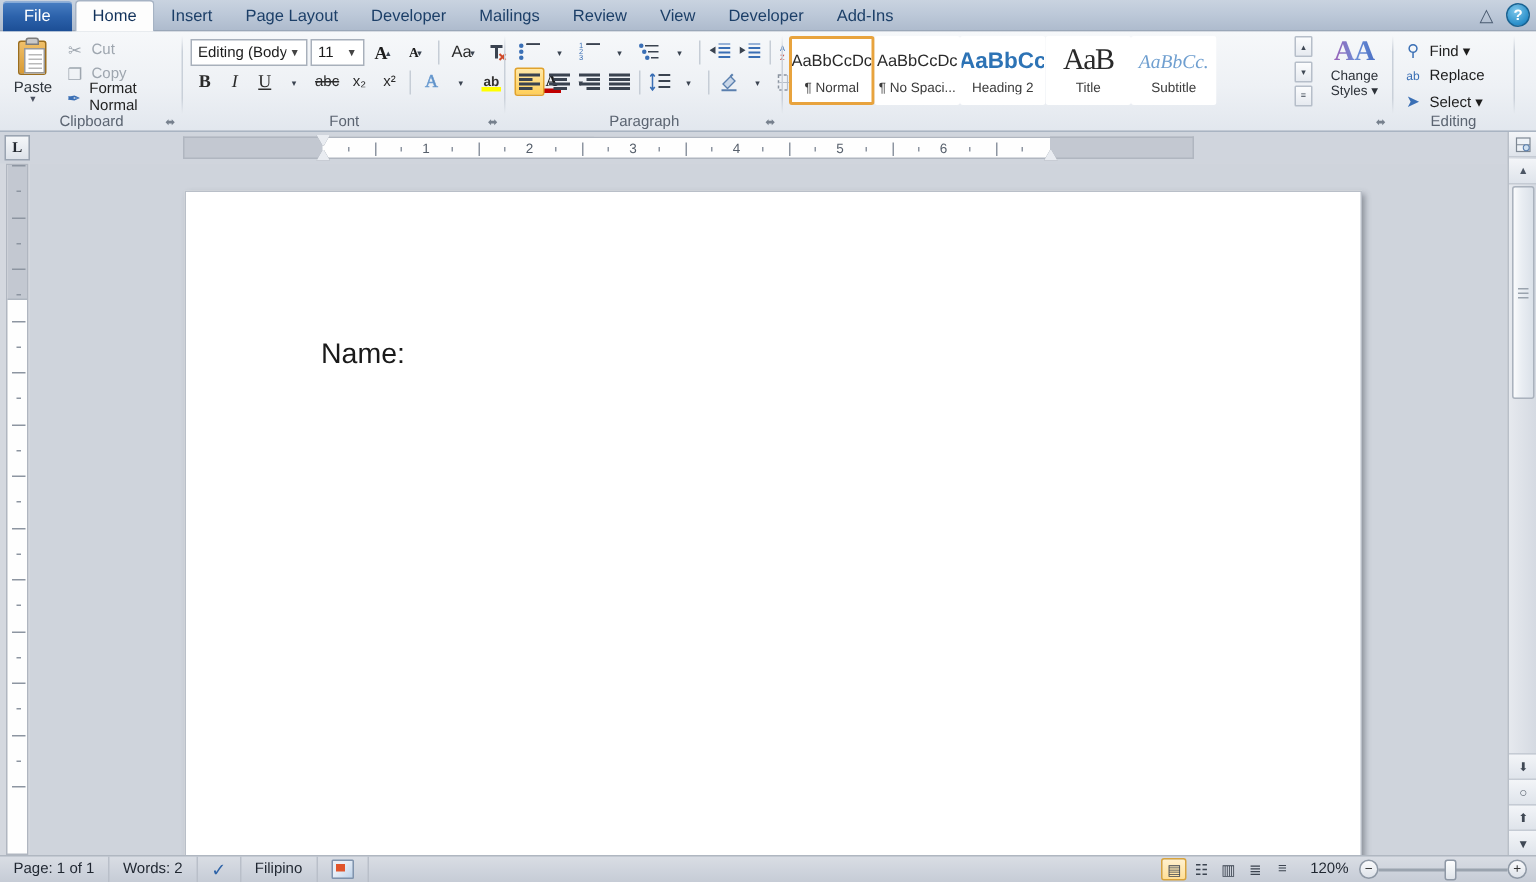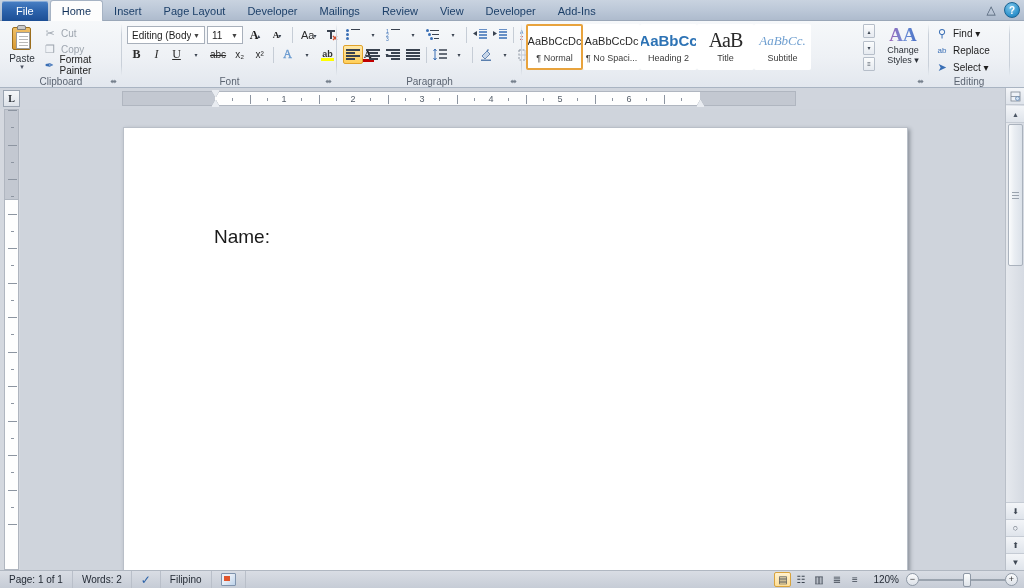--- a/index.html
+++ b/index.html
@@ -394,21 +394,21 @@
           <div class="cb-item">
             <span class="cb-ico">✂</span>
             <span>Cut</span>
           </div>
           <div class="cb-item">
             <span class="cb-ico">❐</span>
             <span>Copy</span>
           </div>
           <div class="cb-item enabled">
             <span class="cb-ico" style="color: rgb(58, 111, 181);">✒</span>
-            <span>Format Painter</span>
+            <span>Format Normal</span>
           </div>
         </div>
       <div class="glabel">Clipboard</div>
       <div class="dlg">⬌</div>
       <div class="gsep"></div>
     </div>
 
     <div class="group" id="g-font">
       <div class="fontrow1">
         <div class="combo" id="font-name-combo">

